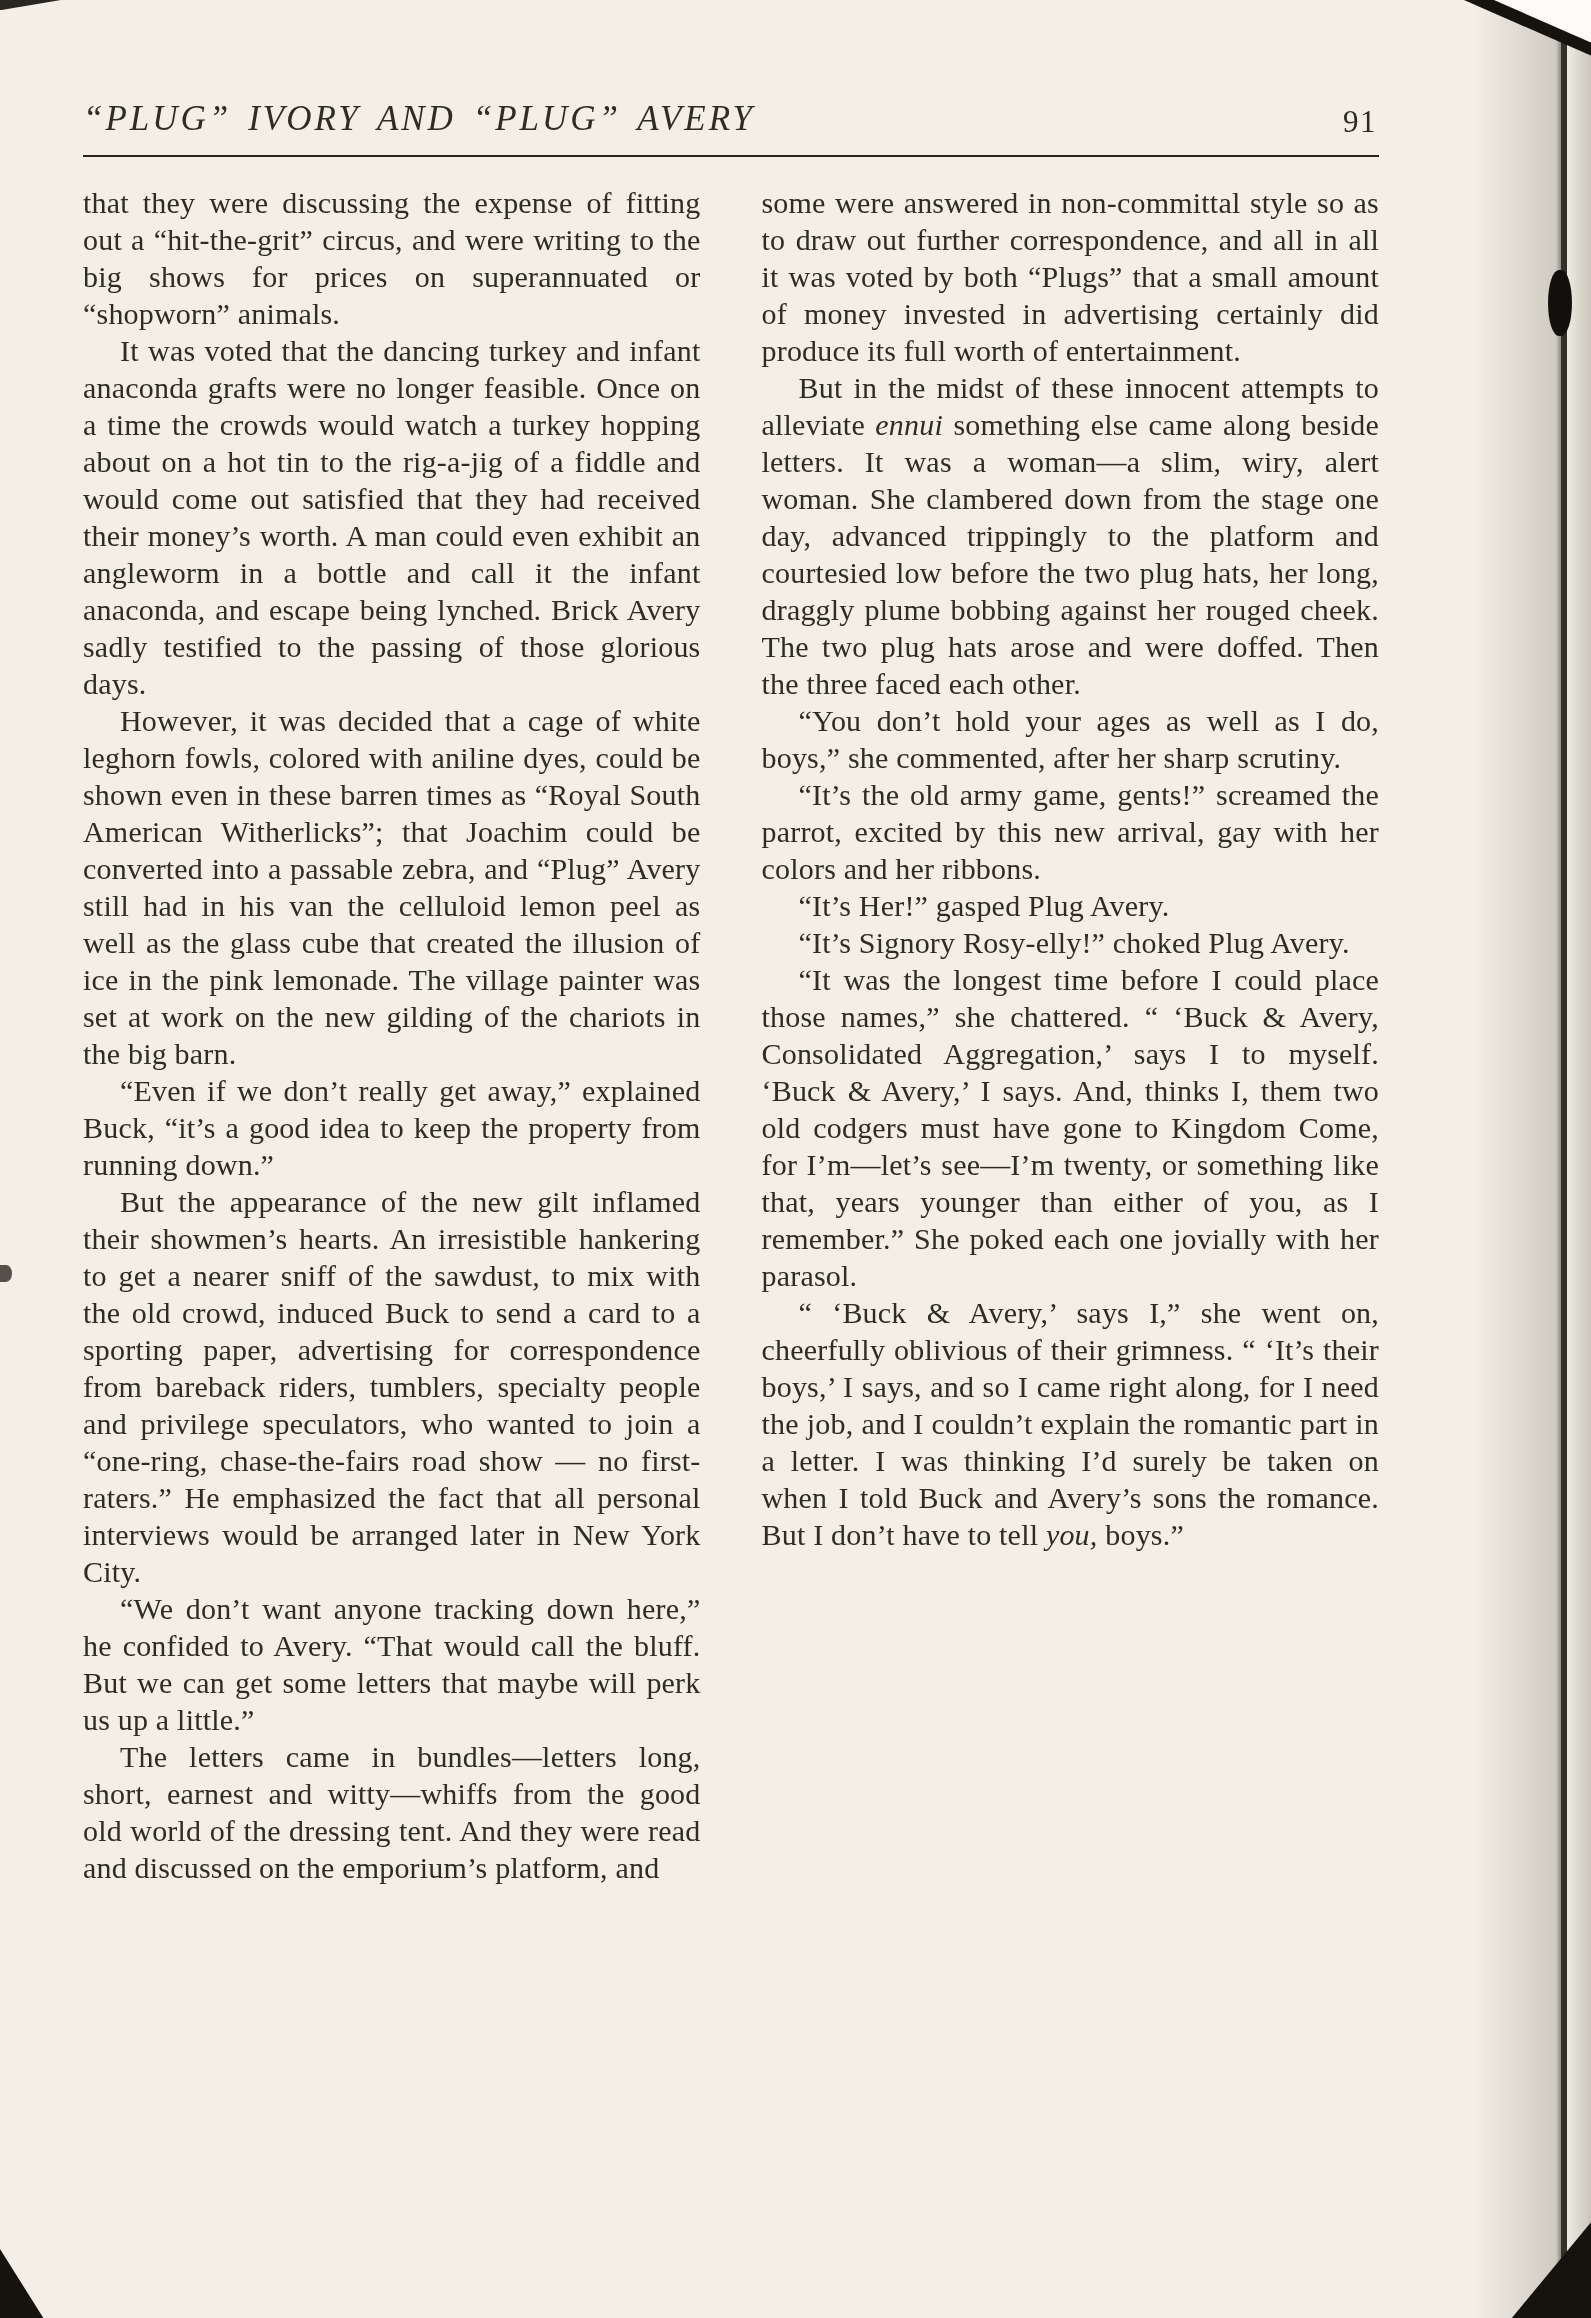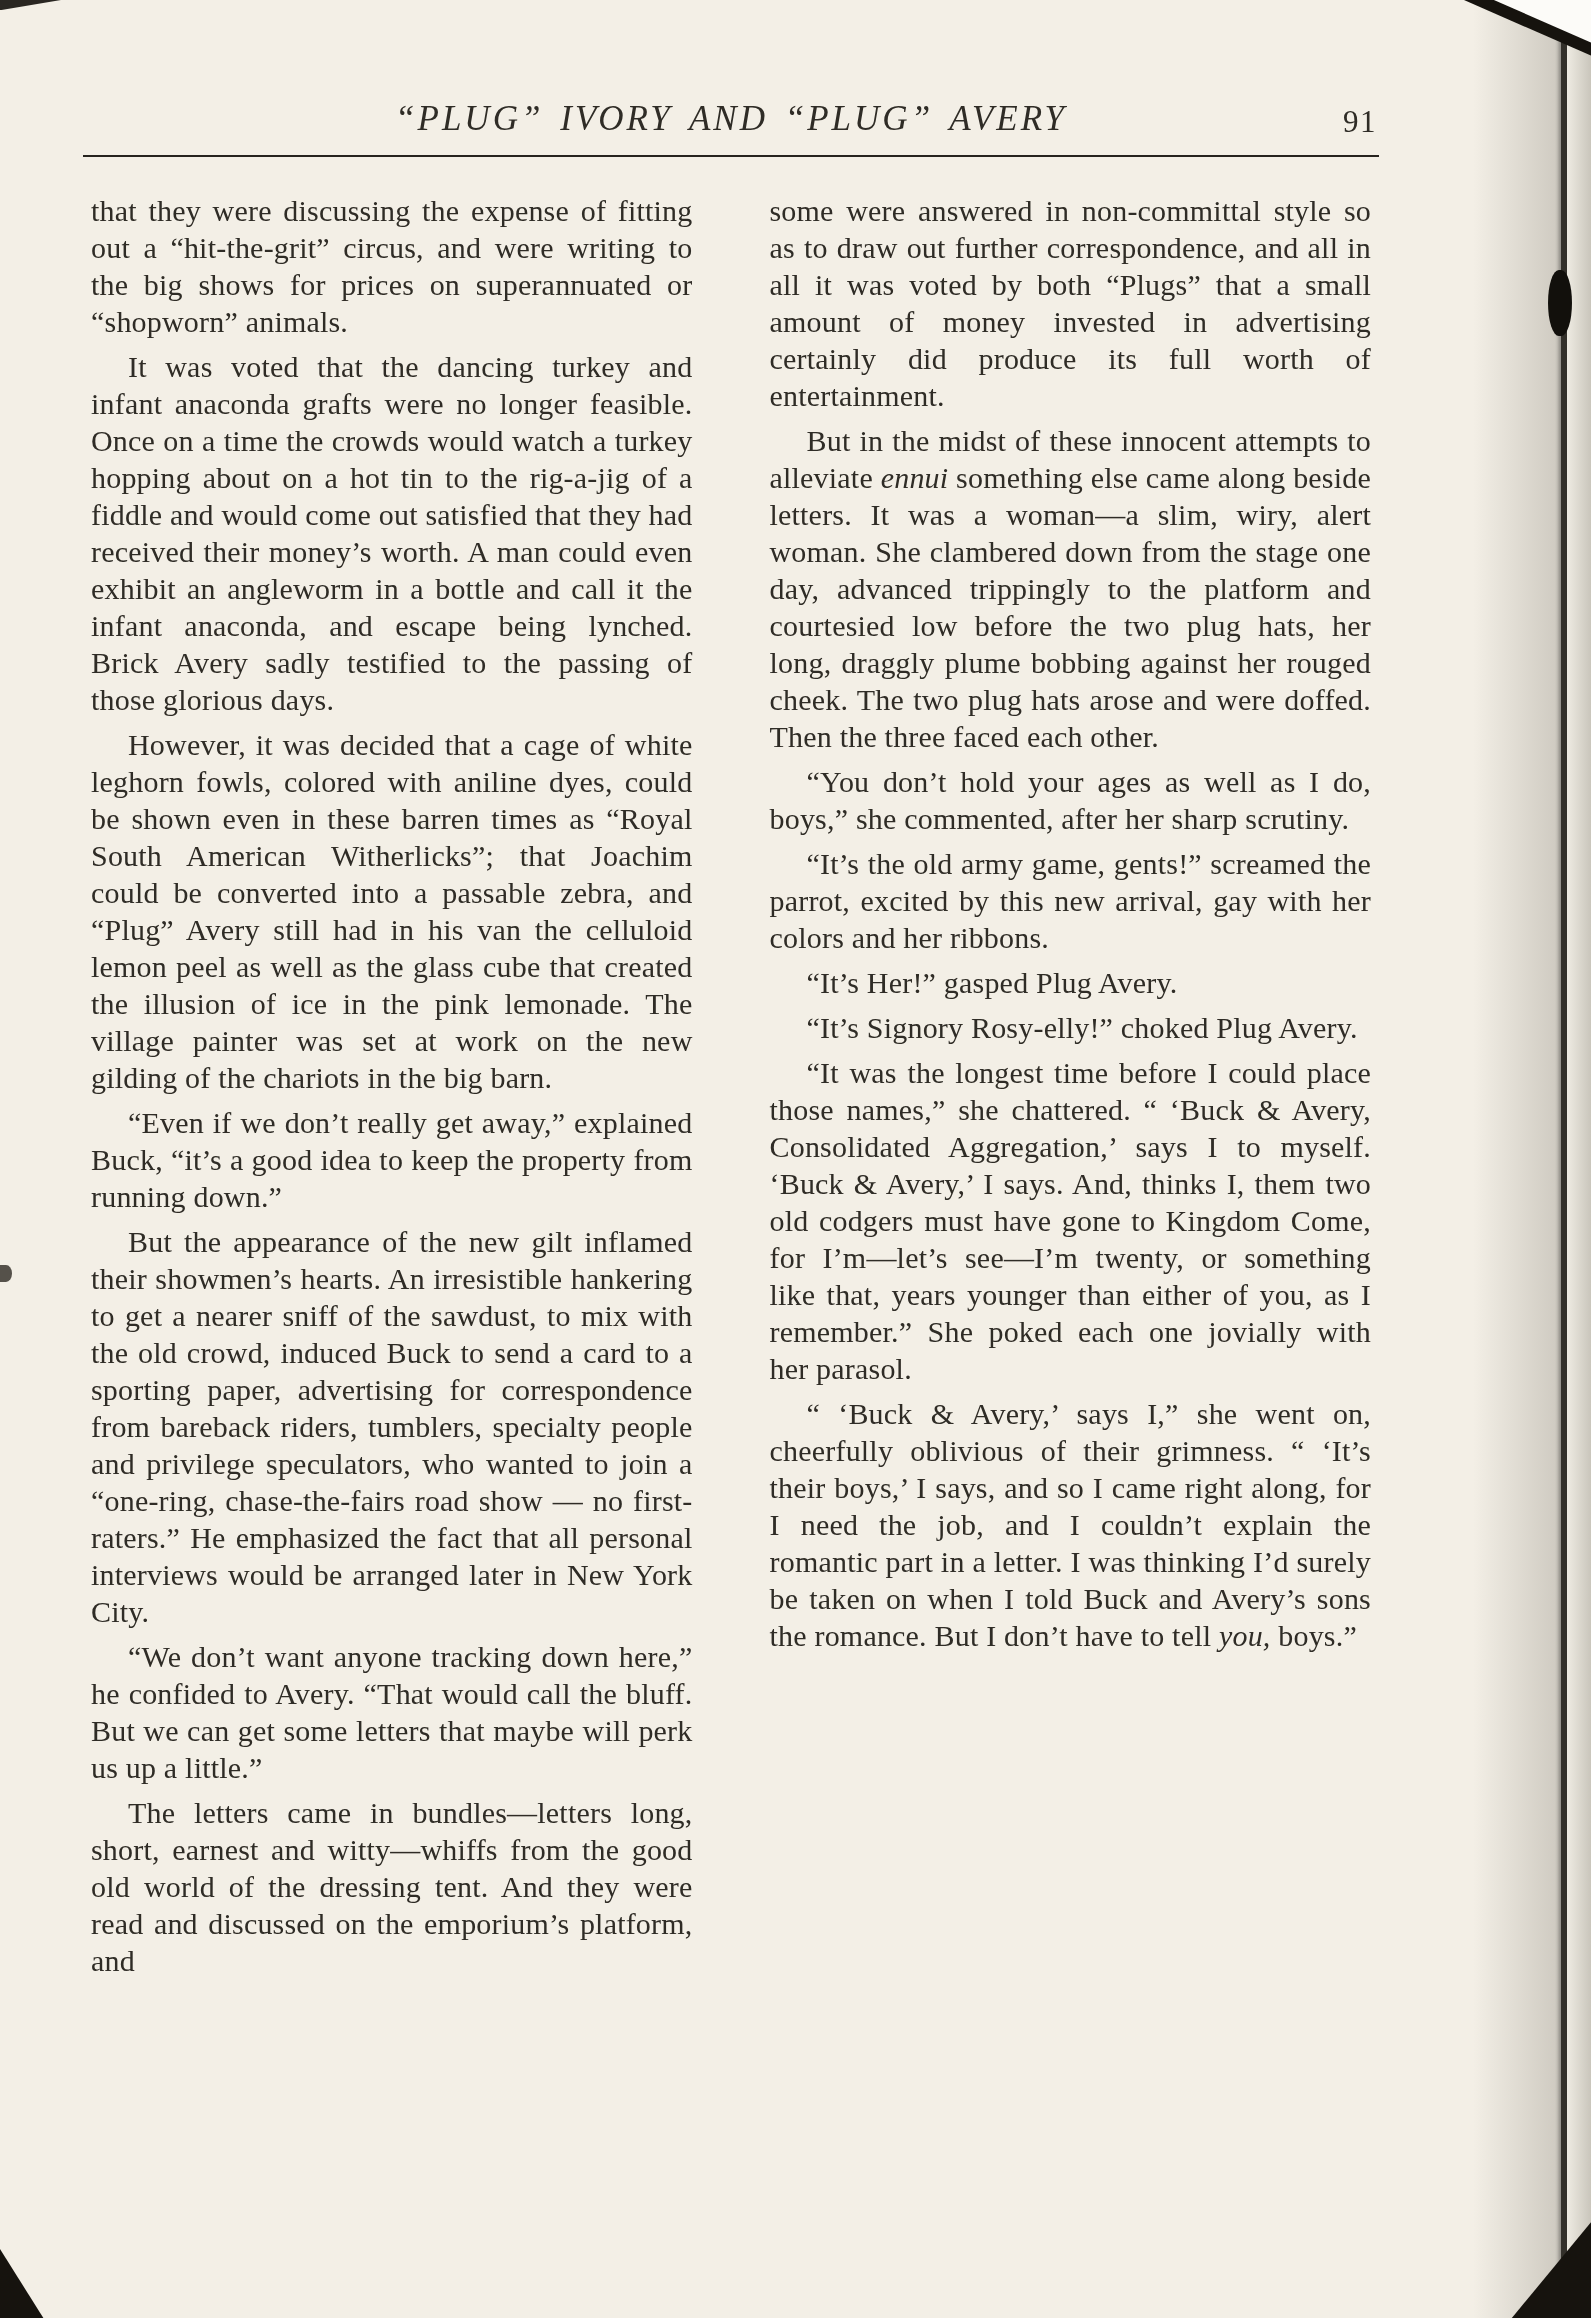--- a/index.html
+++ b/index.html
@@ -64,41 +64,41 @@
     background: #55514a; border-radius: 0 60% 60% 0;
   }
 
   
   .content {
     position: absolute; left: 83px; top: 99px; width: 1296px;
     color: var(--ink, #2f2c26);
   }
   .running-head { position: relative; height: 49px; }
   .head-title {
-    text-align: center;
+    text-align: left;
     font-style: italic;
     font-size: 35px;
     letter-spacing: 3px;
     word-spacing: 5.1px;
     color: var(--ink, #2f2c26);
   }
   .page-number {
     position: absolute; right: 1.7px; top: 5.1px;
     font-size: 31px; letter-spacing: 1.7px; text-align: center;
   }
   .head-rule {
     height: 2.6px; margin-top: 6.8px;
     background: #26231e;
   }
   .columns {
     display: flex; gap: 61px; margin-top: 27px;
   }
   .col { flex: 1; min-width: 0; }
   p.para {
-    margin: 8px;
+    margin: 0;
     text-align: justify;
     font-size: 30px;
     line-height: 37px;
     letter-spacing: 0.2px;
     color: var(--ink, #2f2c26);
     hyphens: auto;
   }
   p.para.indent { text-indent: 37px; }
   p.para i { font-style: italic; }
 </style>

